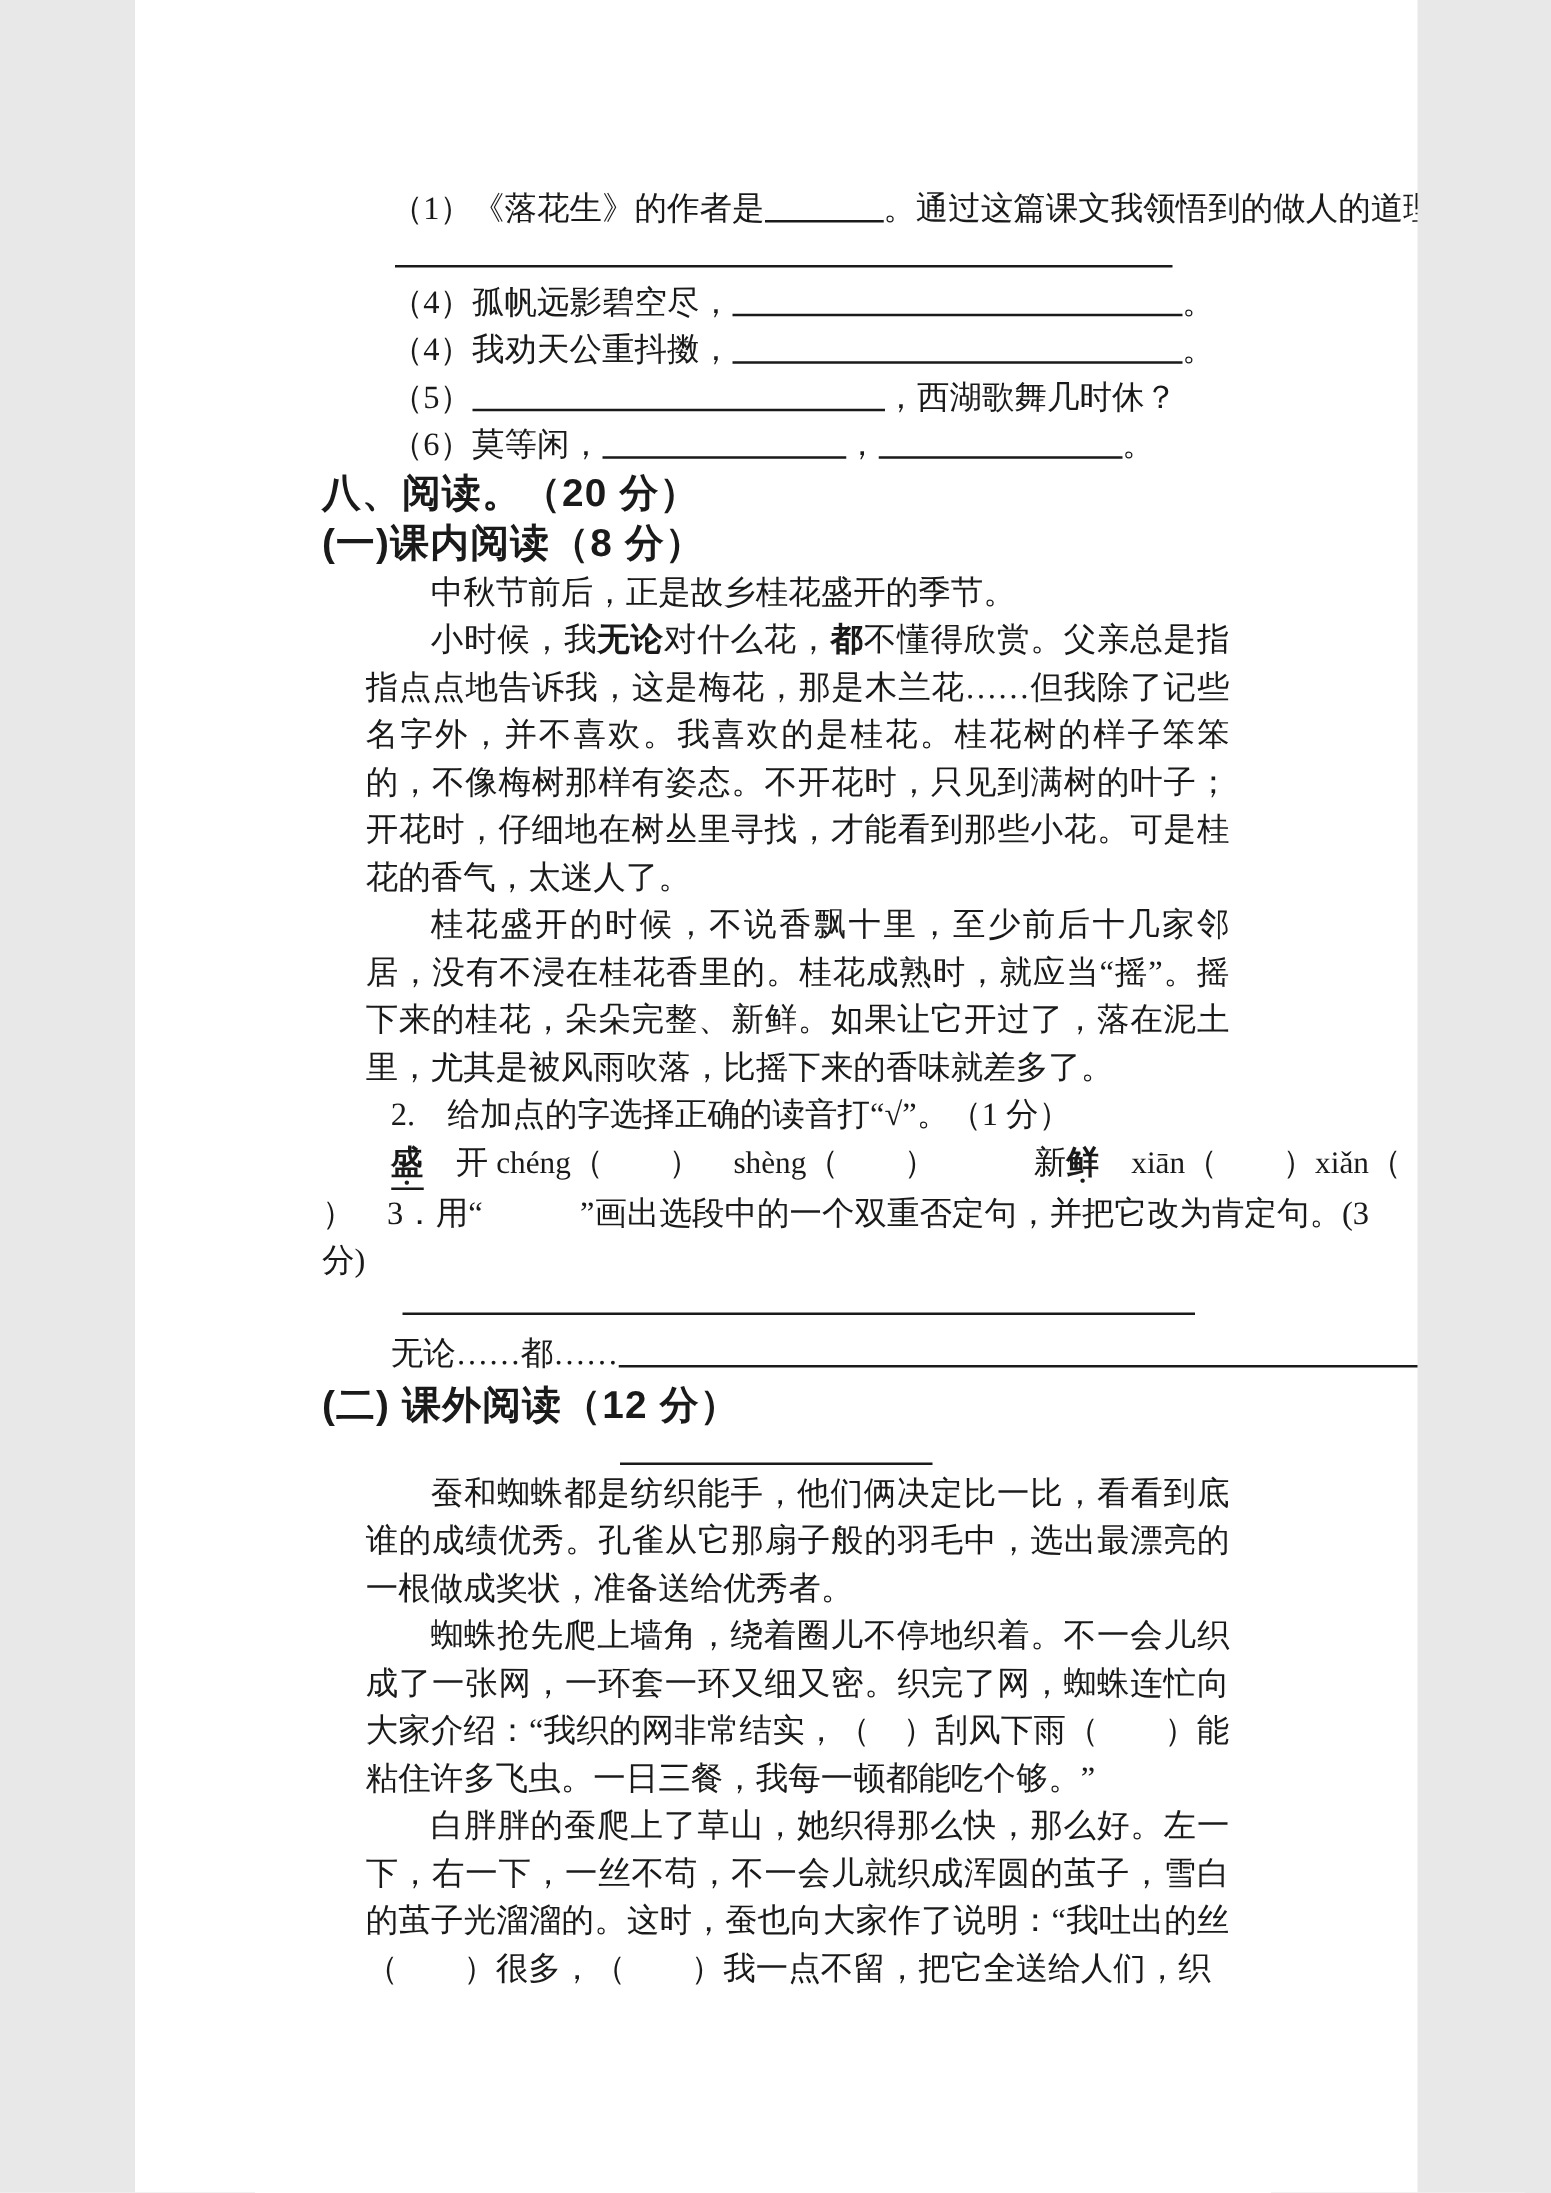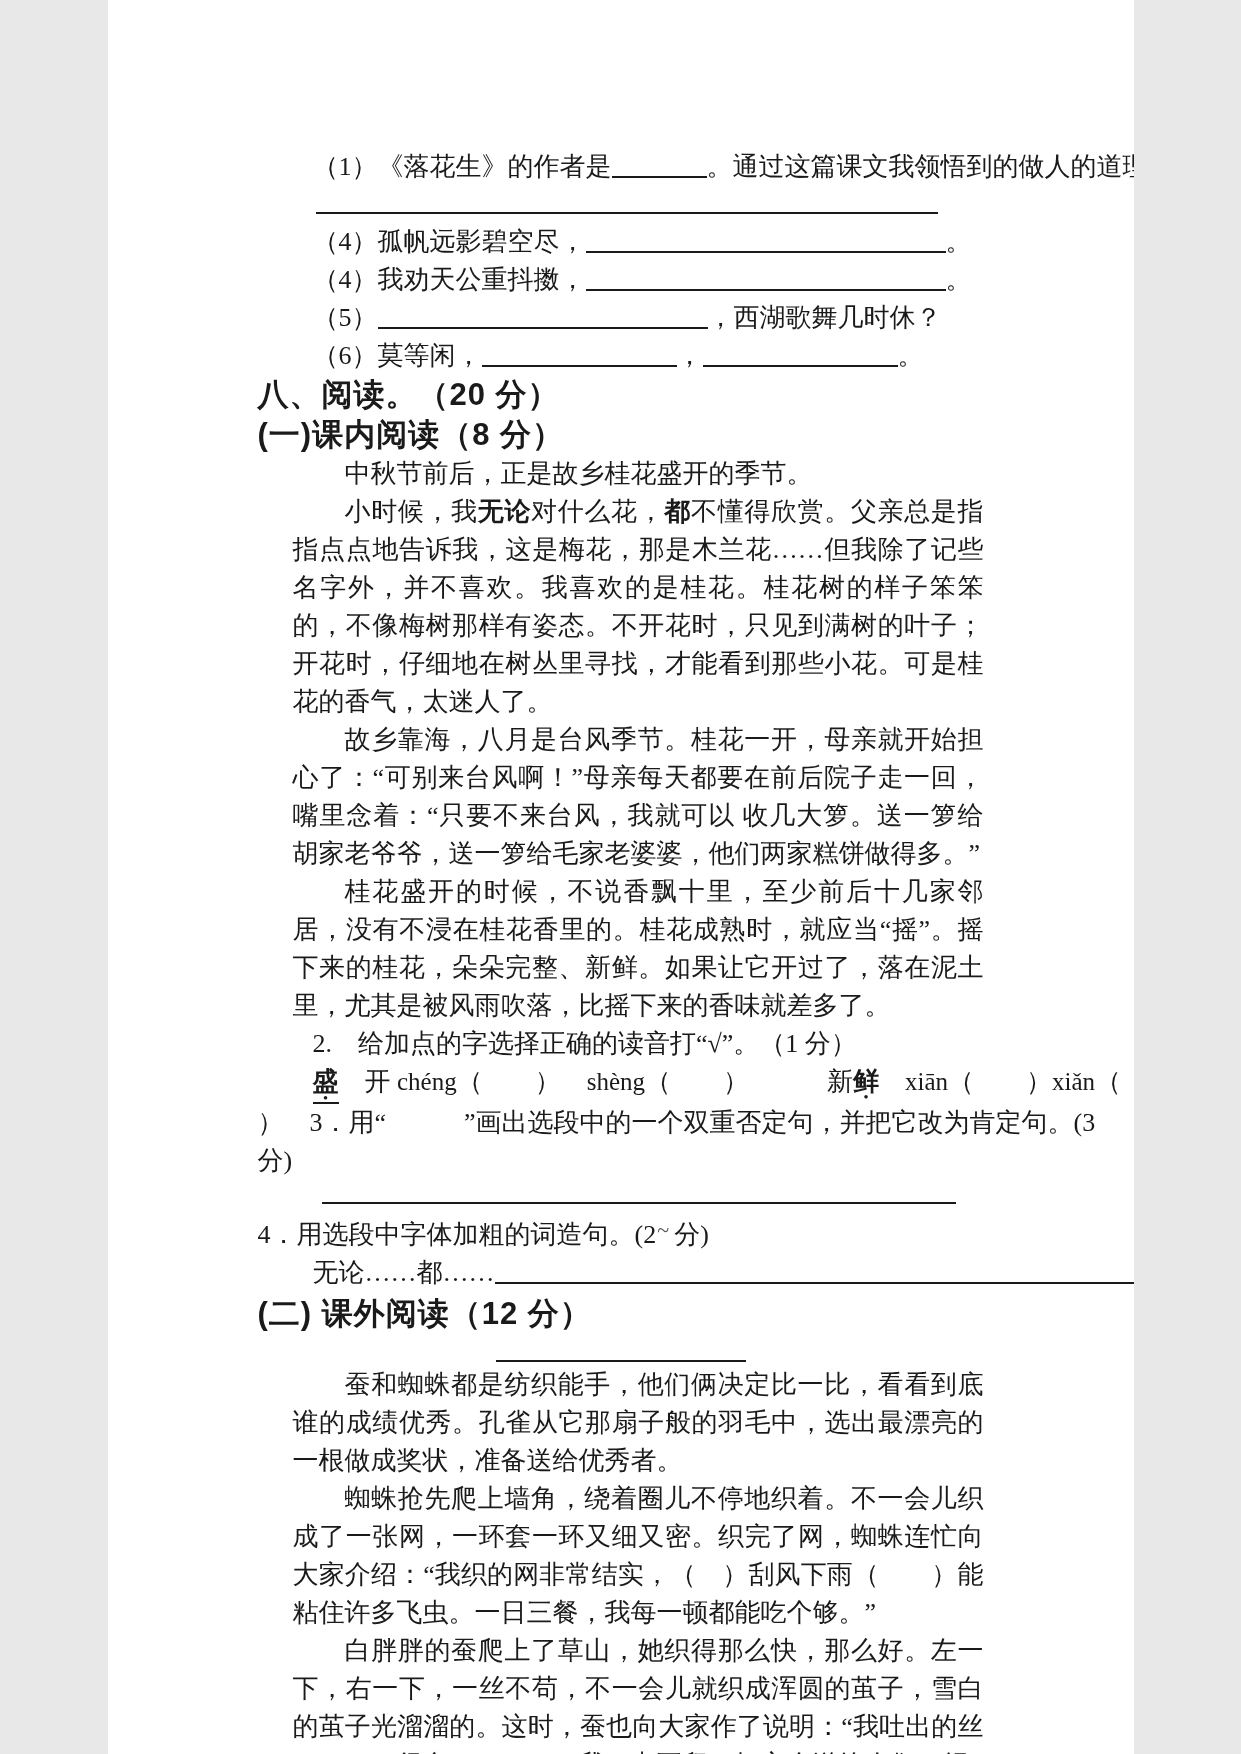--- a/index.html
+++ b/index.html
@@ -40,31 +40,29 @@
   <div class="line indent"><span class="">（4）我劝天公重抖擞，</span><span class="blank" style="width: 360px;"></span><span class="">。</span></div>
   <div class="line indent"><span class="">（5）</span><span class="blank" style="width: 330px;"></span><span class="">，西湖歌舞几时休？</span></div>
   <div class="line indent"><span class="">（6）莫等闲，</span><span class="blank" style="width: 195px;"></span><span class="">，</span><span class="blank" style="width: 195px;"></span><span class="">。</span></div>
 
   <div class="hd">八、阅读。（20 分）</div>
 
   <div class="hd">(一)课内阅读（8 分）</div>
 
   <div class="para"><span class="">中秋节前后，正是故乡桂花盛开的季节。</span></div>
   <div class="para"><span class="">小时候，我</span><span class="b">无论</span><span class="">对什么花，</span><span class="b">都</span><span class="">不懂得欣赏。父亲总是指指点点地告诉我，这是梅花，那是木兰花……但我除了记些名字外，并不喜欢。我喜欢的是桂花。桂花树的样子笨笨的，不像梅树那样有姿态。不开花时，只见到满树的叶子；开花时，仔细地在树丛里寻找，才能看到那些小花。可是桂花的香气，太迷人了。</span></div>
-  <div class="para"><span class="">故乡靠海，八月是台风季节。桂花一开，母亲就开始担心了：“可别来台风啊！”母亲每天都要在前后院子走一回，嘴里念着：“只要不来台风，我就可以 收几大箩。送一箩给胡家老爷爷，送一箩给毛家老婆婆，他们两家糕饼做得多。”</span></div>
   <div class="para"><span class="">桂花盛开的时候，不说香飘十里，至少前后十几家邻居，没有不浸在桂花香里的。桂花成熟时，就应当“摇”。摇下来的桂花，朵朵完整、新鲜。如果让它开过了，落在泥土里，尤其是被风雨吹落，比摇下来的香味就差多了。</span></div>
 
   <div class="line indent"><span class="">2.　给加点的字选择正确的读音打“√”。（1 分）</span></div>
   <div class="line indent"><span class="b u dot">盛</span><span class="">　开 </span><span class="mono">chéng</span><span class="">（　　）　</span><span class="mono">shèng</span><span class="">（　　）　　　新</span><span class="b dot">鲜</span><span class="">　</span><span class="mono">xiān</span><span class="">（　　）</span><span class="mono">xiǎn</span><span class="">（</span></div>
   <div class="line"><span class="">）　3．用“　　　”画出选段中的一个双重否定句，并把它改为肯定句。(3</span></div>
   <div class="line"><span class="">分)</span></div>
 
   <div class="divider divider-2"></div>
 
-  <div class="line"><span class="">4．用选段中字体加粗的词造句。(2</span><span class="wavy"></span><span class="">分)</span></div>
   <div class="line indent"><span class="">无论……都……</span><span class="blank" style="width: 665px;"></span></div>
 
   <div class="hd gap-top">(二) 课外阅读（12 分）</div>
 
   <div class="title-blank"></div>
 
   <div class="para"><span class="">蚕和蜘蛛都是纺织能手，他们俩决定比一比，看看到底谁的成绩优秀。孔雀从它那扇子般的羽毛中，选出最漂亮的一根做成奖状，准备送给优秀者。</span></div>
   <div class="para"><span class="">蜘蛛抢先爬上墙角，绕着圈儿不停地织着。不一会儿织成了一张网，一环套一环又细又密。织完了网，蜘蛛连忙向大家介绍：“我织的网非常结实，（　）刮风下雨（　　）能粘住许多飞虫。一日三餐，我每一顿都能吃个够。”</span></div>
   <div class="para"><span class="">白胖胖的蚕爬上了草山，她织得那么快，那么好。左一下，右一下，一丝不苟，不一会儿就织成浑圆的茧子，雪白的茧子光溜溜的。这时，蚕也向大家作了说明：“我吐出的丝（　　）很多，（　　）我一点不留，把它全送给人们，织</span></div>
 

